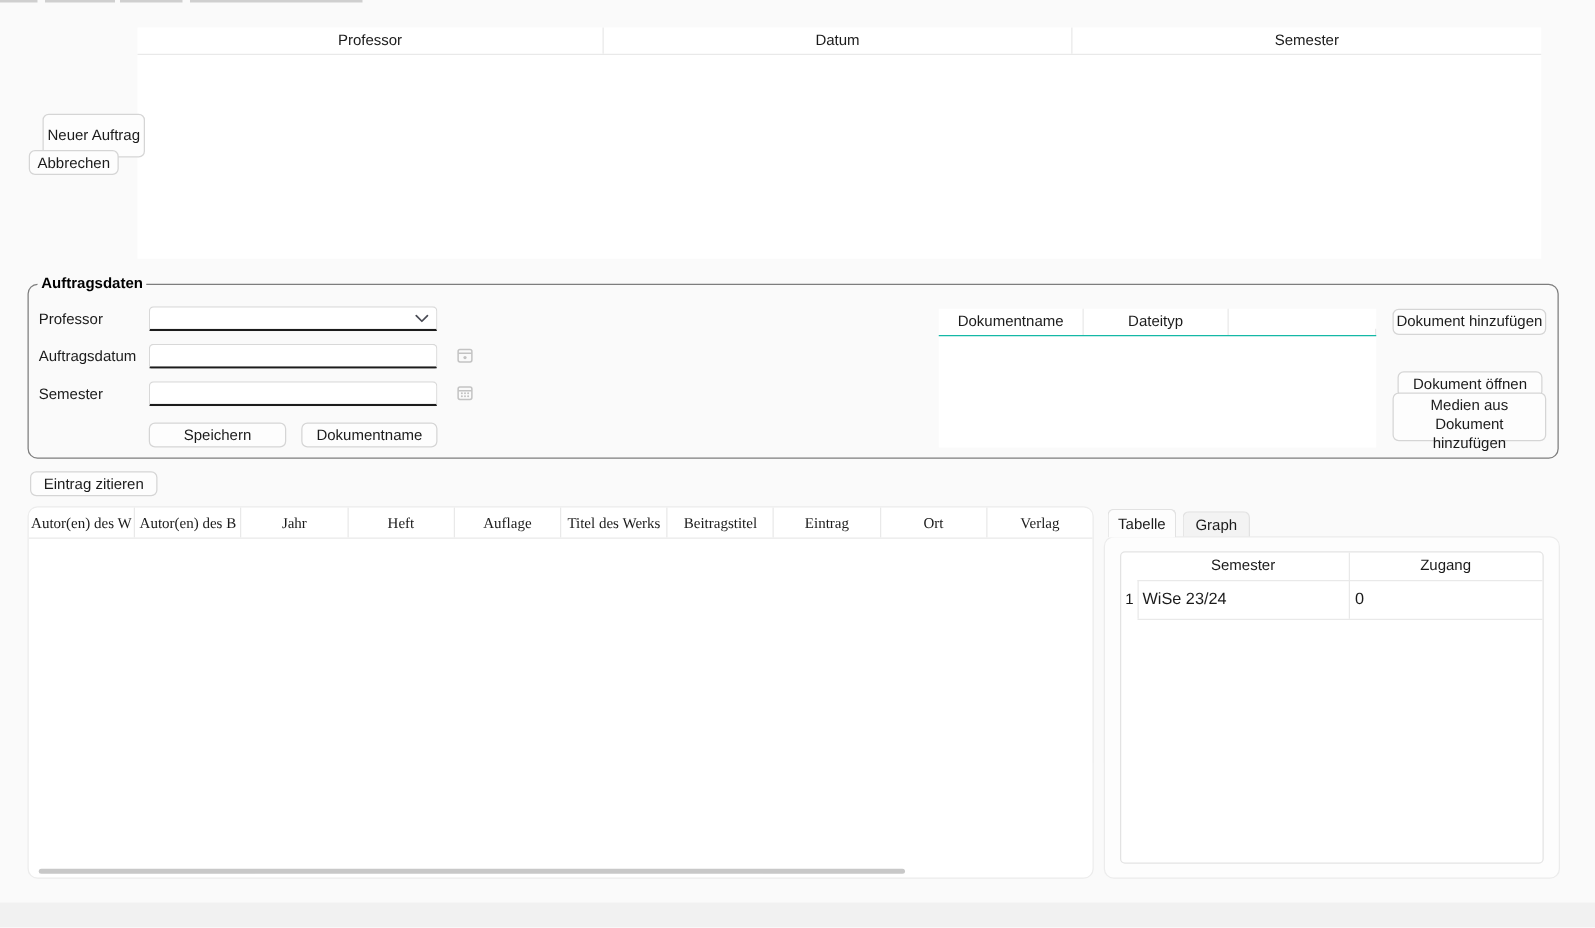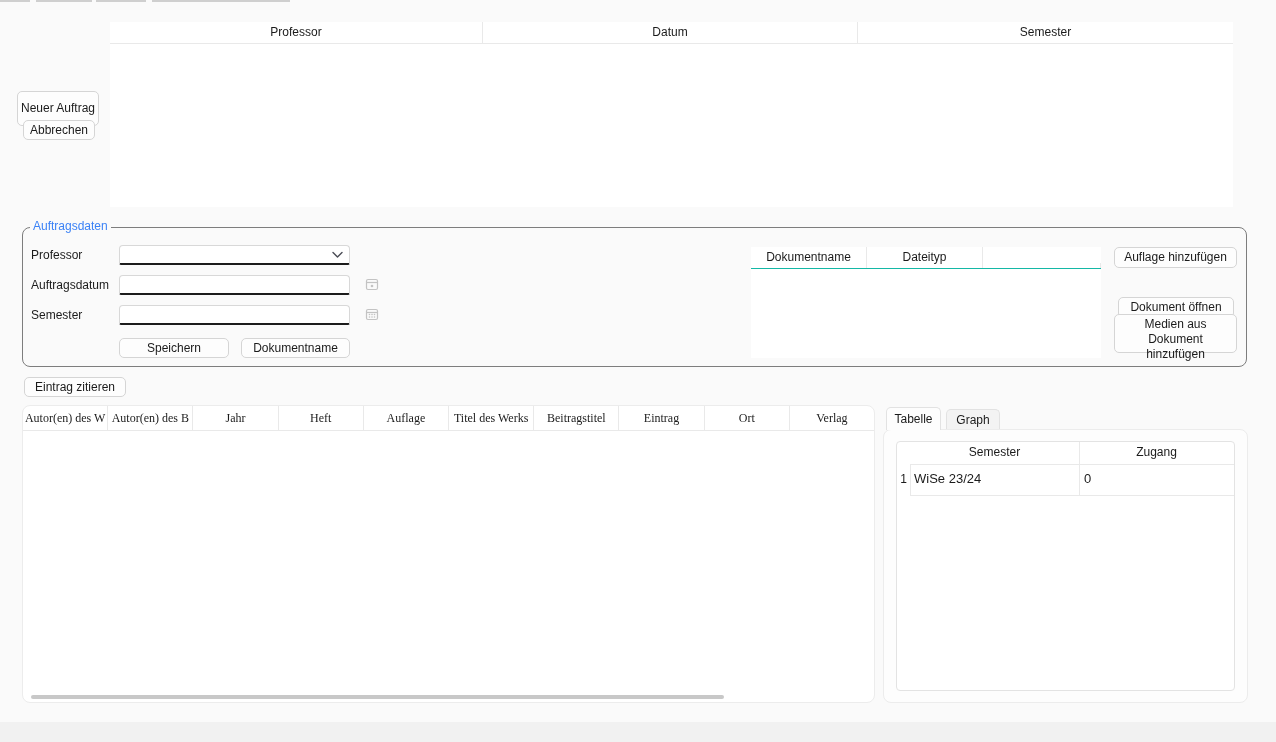--- a/index.html
+++ b/index.html
@@ -20,21 +20,21 @@
   .orders-header { display:flex; height:22px; border-bottom:1px solid #e9e9e9; }
   .orders-header .th { font-size:12px; text-align:center; line-height:21px; overflow:hidden; white-space:nowrap; }
   .orders-header .th:nth-child(1){ width:373px; border-right:1px solid #e9e9e9; }
   .orders-header .th:nth-child(2){ width:375px; border-right:1px solid #e9e9e9; }
   .orders-header .th:nth-child(3){ width:375px; }
 
   
   .groupbox { position:absolute; left:22px; top:227px; width:1225px; height:140px;
               border:1px solid #7d7d7d; border-radius:8px; }
   .groupbox .legend { position:absolute; left:7px; top:-9px; background:#fafafa; padding:0 3px;
-                      font-size:12px; color:#3b82f6; }
+                      font-size:12px; color:#000000;font-weight:bold; }
   .gb-label { position:absolute; font-size:12px; }
 
   .field { position:absolute; width:231px; height:20px; background:#ffffff;
            border:1px solid #d8d8d8; border-bottom:2px solid #1c1c1c; border-radius:4px 4px 2px 2px;
            font-family:"Liberation Sans",sans-serif; font-size:12px; padding:0 6px; outline:none; }
   .combo { position:absolute; width:231px; height:20px; background:#ffffff;
            border:1px solid #d8d8d8; border-bottom:2px solid #1c1c1c; border-radius:4px 4px 2px 2px; }
   .combo svg { position:absolute; right:6px; top:5px; }
   .cal-icon { position:absolute; width:14px; height:14px; }
 
@@ -85,21 +85,21 @@
 
   <div class="orders-table">
     <div class="orders-header">
       <div class="th">Professor</div>
       <div class="th">Datum</div>
       <div class="th">Semester</div>
     </div>
     <div style="height:162px"></div>
   </div>
 
-  <button class="btn" style="left:17px;top:91px;width:82px;height:35px">Neuer Auftrag</button>
+  <button class="btn" style="left:34px;top:91px;width:82px;height:35px">Neuer Auftrag</button>
   <button class="btn" style="left:23px;top:120px;width:72px;height:20px">Abbrechen</button>
 
   <div class="groupbox">
     <span class="legend">Auftragsdaten</span>
 
     <span class="gb-label" style="left:8px;top:20px">Professor</span>
     <div class="combo" style="left:96px;top:17px">
       <span>
         <svg width="11" height="8" viewBox="0 0 11 8">
             <polyline points="1,1.5 5.5,6 10,1.5" fill="none" stroke="#4a4c55" stroke-width="1.4" stroke-linecap="round" stroke-linejoin="round"></polyline>
@@ -137,21 +137,21 @@
 
     <div class="doc-table">
       <div class="doc-header">
         <div class="th">Dokumentname</div>
         <div class="th">Dateityp</div>
         <div class="th">Neu?</div>
       </div>
       <div style="height:88px"></div>
     </div>
 
-    <button class="btn" style="left:1091px;top:19px;width:123px;height:21px">Auflage hinzufügen</button>
+    <button class="btn" style="left:1091px;top:19px;width:123px;height:21px">Dokument hinzufügen</button>
     <button class="btn" style="left:1095px;top:69px;width:116px;height:21px">Dokument öffnen</button>
     <button class="btn" style="left:1091px;top:86px;width:123px;height:39px;padding:2px 4px">Medien aus Dokument hinzufügen</button>
   </div>
 
   <button class="btn" style="left:24px;top:377px;width:102px;height:20px">Eintrag zitieren</button>
 
   <div class="entries-panel">
     <div class="entries-header">
       <div class="th">Autor(en) des W</div>
       <div class="th">Autor(en) des B</div>

